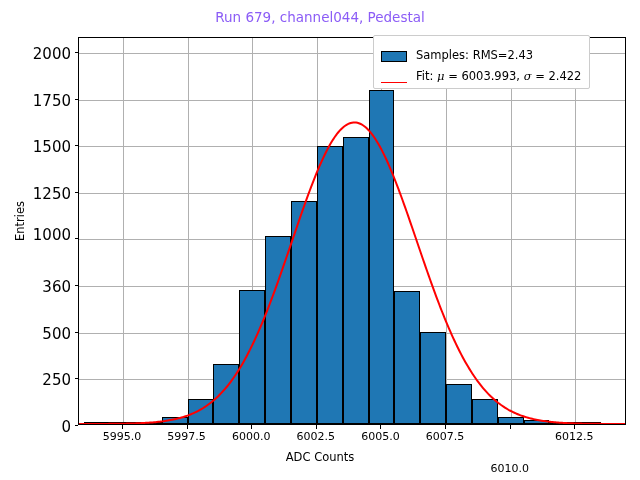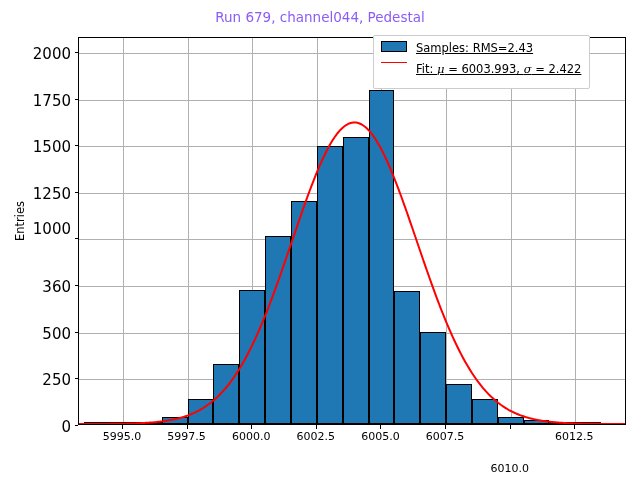--- a/index.html
+++ b/index.html
@@ -68,21 +68,21 @@
     transform:rotate(-90deg);transform-origin:center center;
   }
 
   
   #legend{
     position:absolute;left:373px;top:35px;
     background:#fff;border:0.9px solid #cccccc;border-radius:2px;
     padding:5px 8px 5px 7px;
     box-sizing:border-box;
   }
-  .legrow{display:flex;align-items:flex-start;height:21px;text-decoration:underline;}
+  .legrow{display:flex;align-items:flex-end;height:21px;}
   .legpatch{
     width:26px;height:11px;background:#1f77b4;border:1.1px solid #000;
     box-sizing:border-box;margin-right:9px;flex:none;
   }
   .legline{
     width:26px;height:0;border-top:1.7px solid #ff0000;
     margin-right:9px;flex:none;
   }
   .legtext{font-size:11.5px;color:#000;white-space:nowrap;}
   .legtext i{font-family:"DejaVu Serif",serif;font-style:italic;}
@@ -159,31 +159,32 @@
       <div class="xlab" style="left: 539.3px;">6012.5</div>
       <div class="ticky" style="top: 425px;"></div>
       <div class="ylab" style="top: 418px;">0</div>
       <div class="ticky" style="top: 378.37px;"></div>
       <div class="ylab" style="top: 371.37px;">250</div>
       <div class="ticky" style="top: 331.73px;"></div>
       <div class="ylab" style="top: 324.73px;">500</div>
       <div class="ticky" style="top: 285.1px;"></div>
       <div class="ylab" style="top: 278.1px;">360</div>
       <div class="ticky" style="top: 238.46px;"></div>
-      <div class="ylab" style="top: 220px;">1000</div>
+      <div class="ylab" style="top: 226px;">1000</div>
       <div class="ticky" style="top: 191.83px;"></div>
       <div class="ylab" style="top: 184.83px;">1250</div>
       <div class="ticky" style="top: 145.19px;"></div>
       <div class="ylab" style="top: 138.19px;">1500</div>
       <div class="ticky" style="top: 98.56px;"></div>
       <div class="ylab" style="top: 91.56px;">1750</div>
       <div class="ticky" style="top: 51.92px;"></div>
       <div class="ylab" style="top: 44.92px;">2000</div>
     </div>
 
+  <div id="xaxis-title">ADC Counts</div>
   <div id="yaxis-title">Entries</div>
 
   <div id="legend">
     <div class="legrow">
       <span class="legpatch"></span>
       <span class="legtext">Samples: RMS=2.43</span>
     </div>
     <div class="legrow">
       <span class="legline"></span>
       <span class="legtext"><span>Fit: </span><i>μ</i><span> = 6003.993, </span><i>σ</i><span> = 2.422</span></span>

